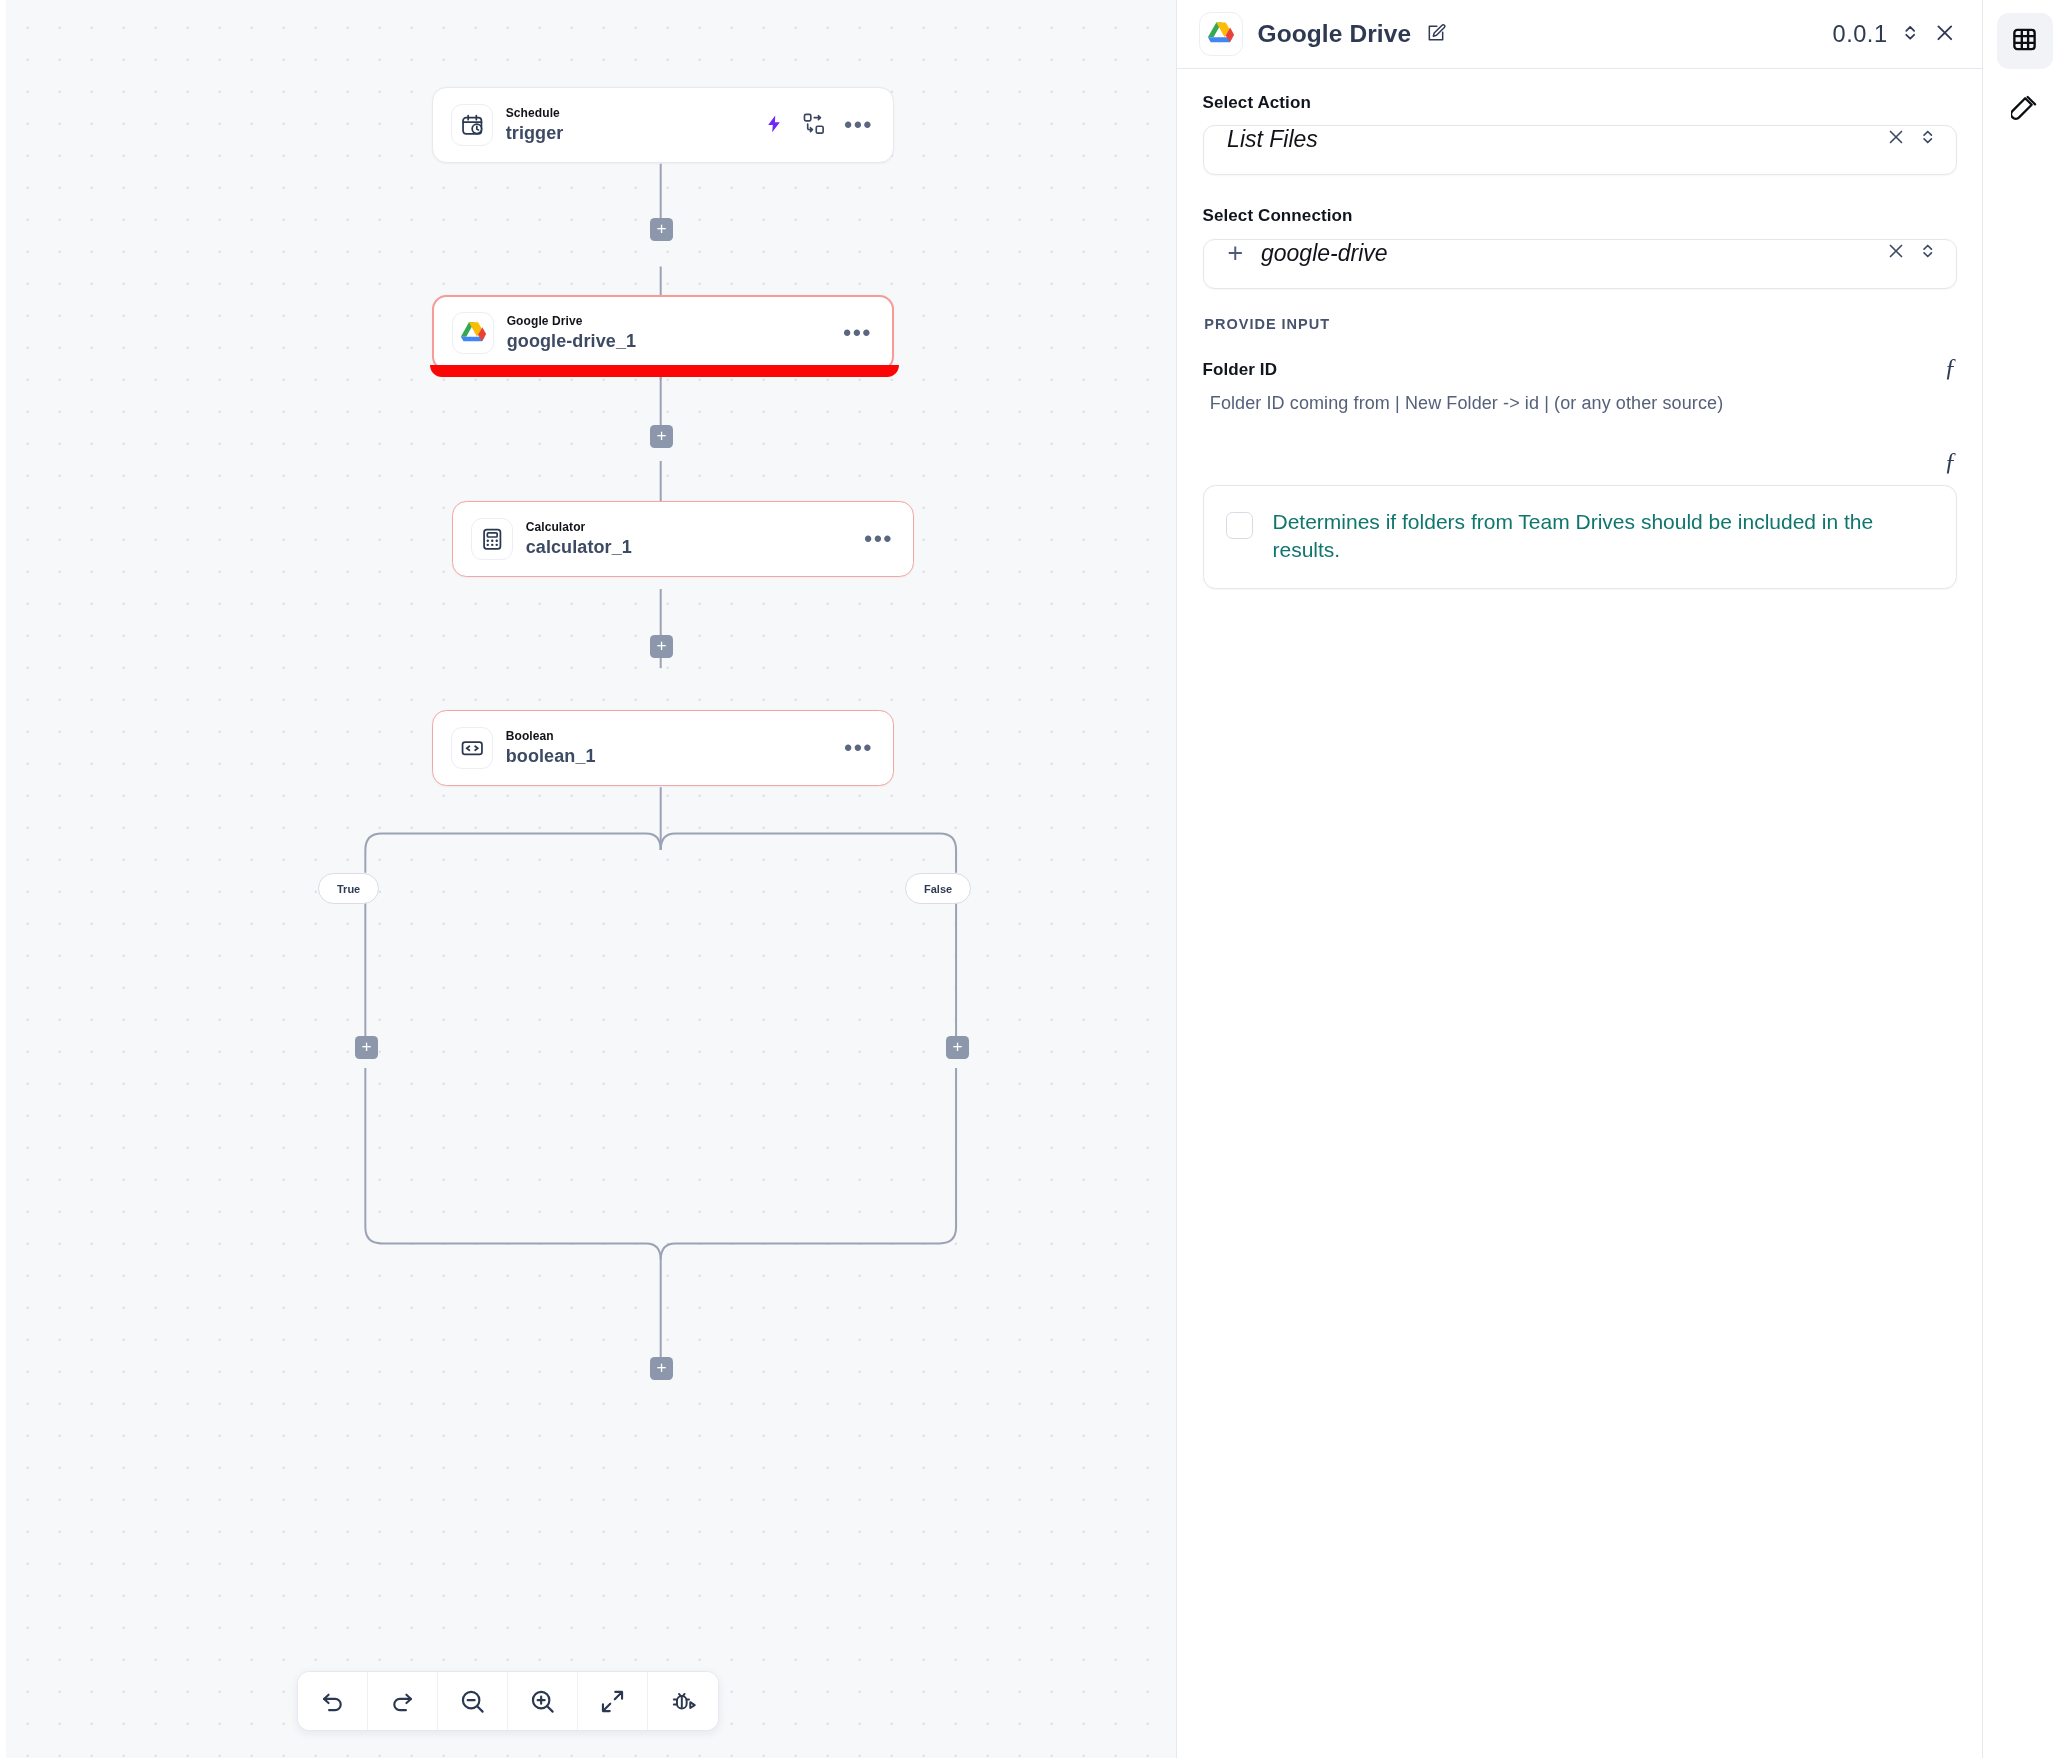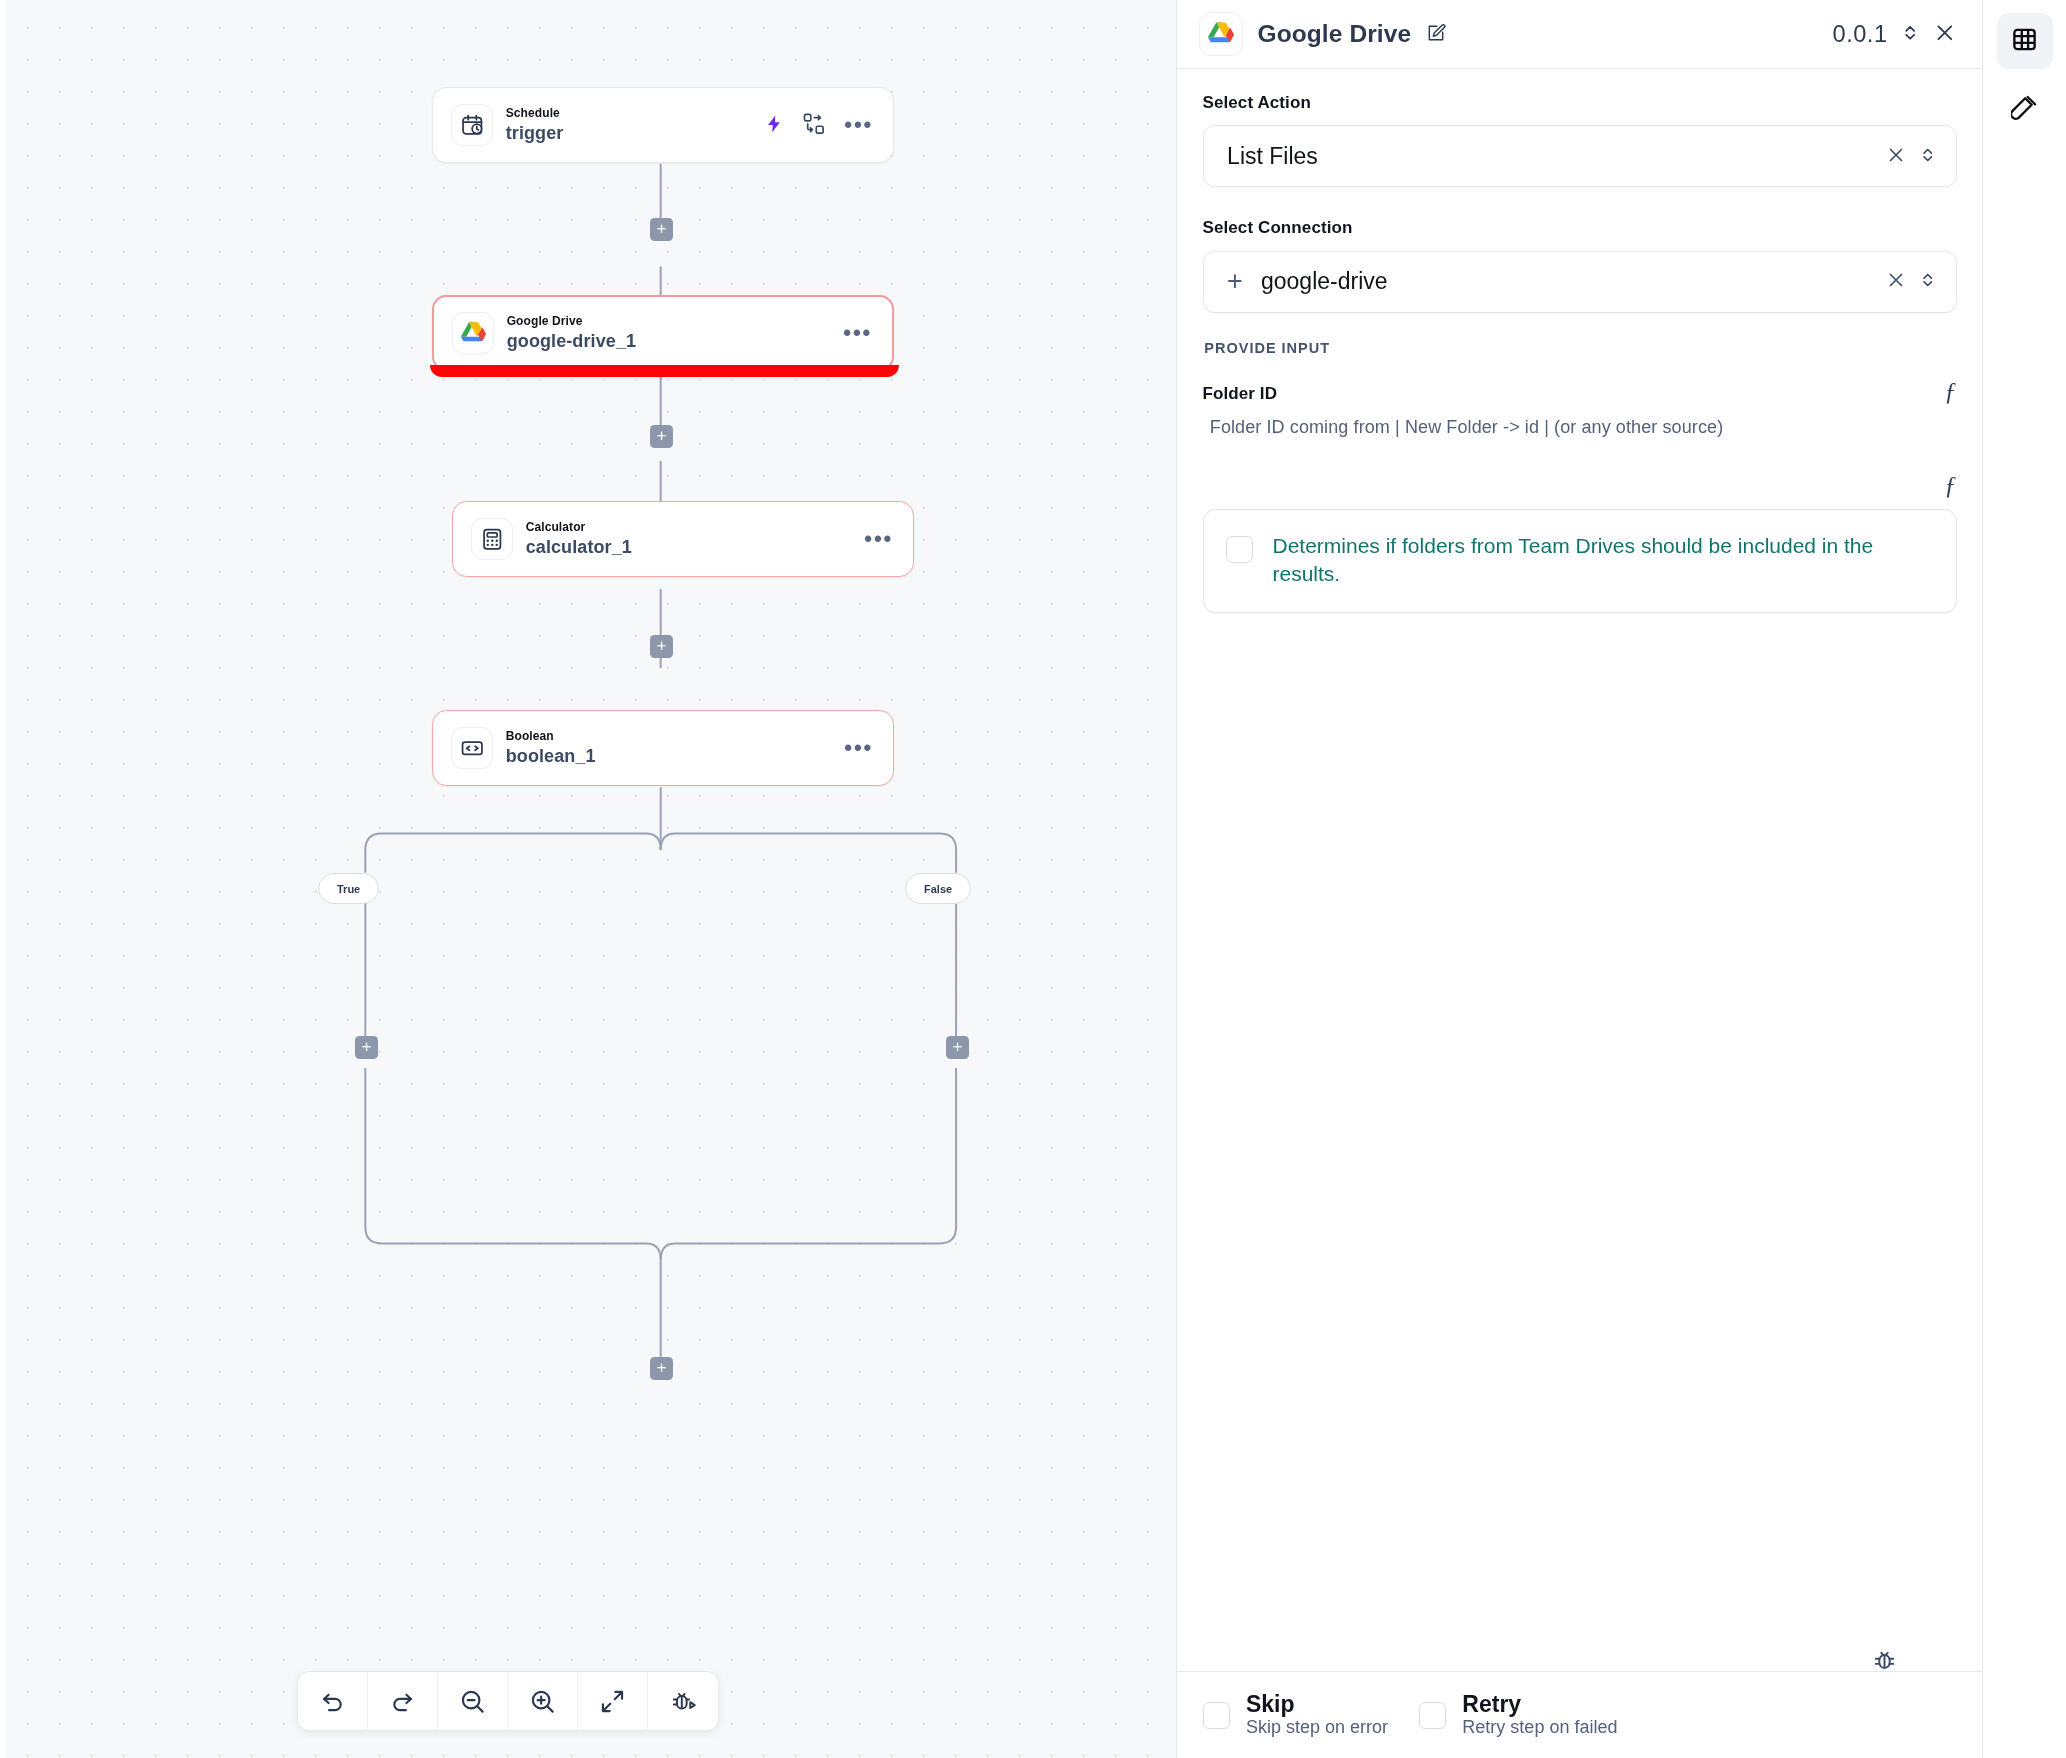--- a/index.html
+++ b/index.html
@@ -115,24 +115,25 @@
     display: flex; align-items: center; justify-content: center; flex: 0 0 44px;
   }
   #panel-title { font-size: 24.5px; font-weight: 700; color: #2e3a52; letter-spacing: 0.1px; }
   .head-right { margin-left: auto; display: flex; align-items: center; gap: 14.5px; }
   #version { font-size: 23.6px; color: #2e3a52; font-weight: 400; letter-spacing: 0.5px; }
 
   #panel-body { flex: 1; overflow: hidden; padding: 23.6px 25.5px 0 25.5px; position: relative; }
 
   .field-label { font-size: 17px; font-weight: 700; color: #11151d; margin-bottom: 12.7px; letter-spacing: 0.1px; }
   .select-box {
-    height: 62px; border: 1.4px solid #e4e7ee; border-radius: 11.8px;
-    background: #fff; display: flex; align-items: center;
+    height: 50px; border: 1.4px solid #e4e7ee; border-radius: 11.8px;
+    background: #fff; display: flex; align-items: flex-start;
     padding: 0 20px 0 23.6px; gap: 14.5px; cursor: pointer;
     box-shadow: 0 0.9px 1.8px rgba(25,35,60,.04);
+    font-style: italic;
   }
   .select-box.grey { background: #f2f4f7; border-color: #e7eaf0; }
   .select-val { font-size: 23px; color: #111318; font-weight: 400; flex: 1; }
   .select-val.strong { font-weight: 700; }
   .sb-icons { display: flex; align-items: center; gap: 12.7px; }
   .plus-sign { font-size: 27px; color: #4e5b78; font-weight: 300; line-height: 1; margin-right: 3.6px; }
   .gap-lg { height: 31px; }
   .section-cap {
     font-size: 14.5px; font-weight: 700; color: #46536d;
     letter-spacing: 1px; margin: 27px 0 23.6px 1.8px;
@@ -431,42 +432,20 @@
         <span class="fx">ƒ</span>
       </div>
       <div class="check-card">
         <div class="cbox"></div>
         <div>
           <div class="cc-desc">Determines if folders from Team Drives should be included in the results.</div>
         </div>
       </div>
     </div>
 
-    <div id="panel-foot">
-      <span id="bug">
-        <svg width="27" height="27" viewBox="0 0 24 24" fill="none" stroke="#3d4a66" stroke-width="1.75" stroke-linecap="round">
-          <rect x="7.4" y="7.2" width="9.2" height="11.4" rx="4.6"></rect>
-          <path d="M9.2 5.2l1.7 2.1M14.8 5.2l-1.7 2.1M7.4 10.4H4.2M7.4 15H4.2M16.6 10.4h3.2M16.6 15h3.2M12 8.8v8.4"></path>
-        </svg>
-      </span>
-      <div class="foot-opt">
-        <div class="cbox" style="margin-top:0;"></div>
-        <div>
-          <div class="foot-t">Skip</div>
-          <div class="foot-s">Skip step on error</div>
-        </div>
-      </div>
-      <div class="foot-opt">
-        <div class="cbox" style="margin-top:0;"></div>
-        <div>
-          <div class="foot-t">Retry</div>
-          <div class="foot-s">Retry step on failed</div>
-        </div>
-      </div>
-    </div>
   </div>
 
   <div id="rail">
     <div class="rail-btn active">
       <span>
         <svg width="27" height="27" viewBox="0 0 24 24" fill="none" stroke="#0b0d12" stroke-width="2.1">
           <rect x="3" y="3.5" width="18" height="17" rx="2.6"></rect>
           <path d="M3 9h18M3 15h18M9.6 3.5v17M15.2 3.5v17"></path>
         </svg>
       </span>

